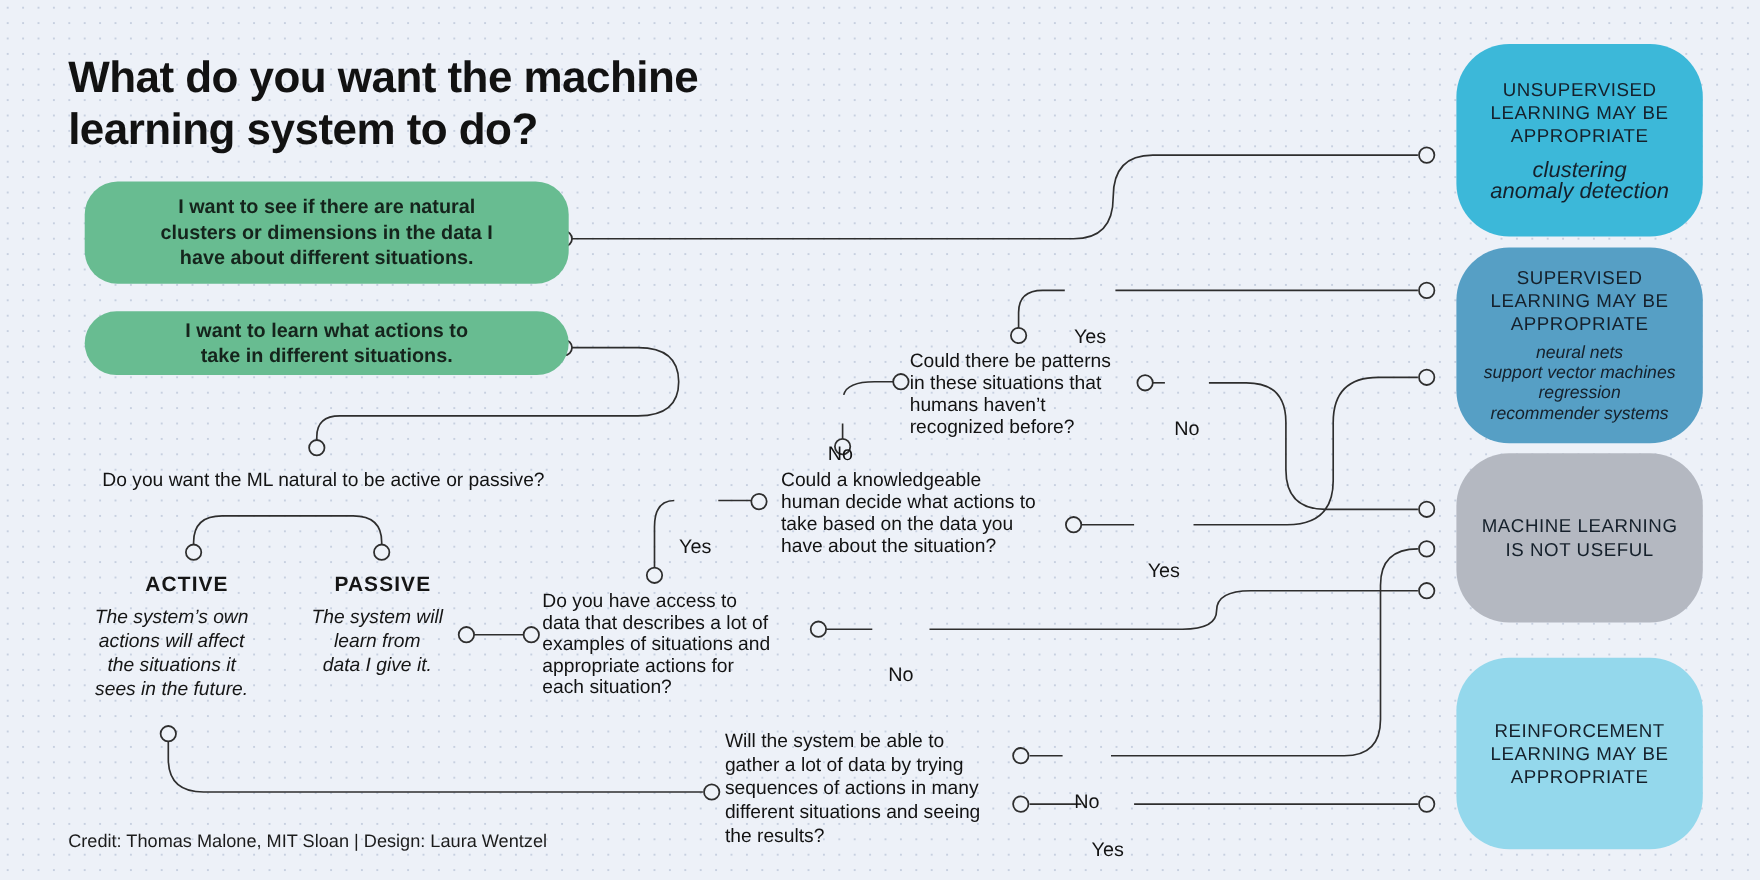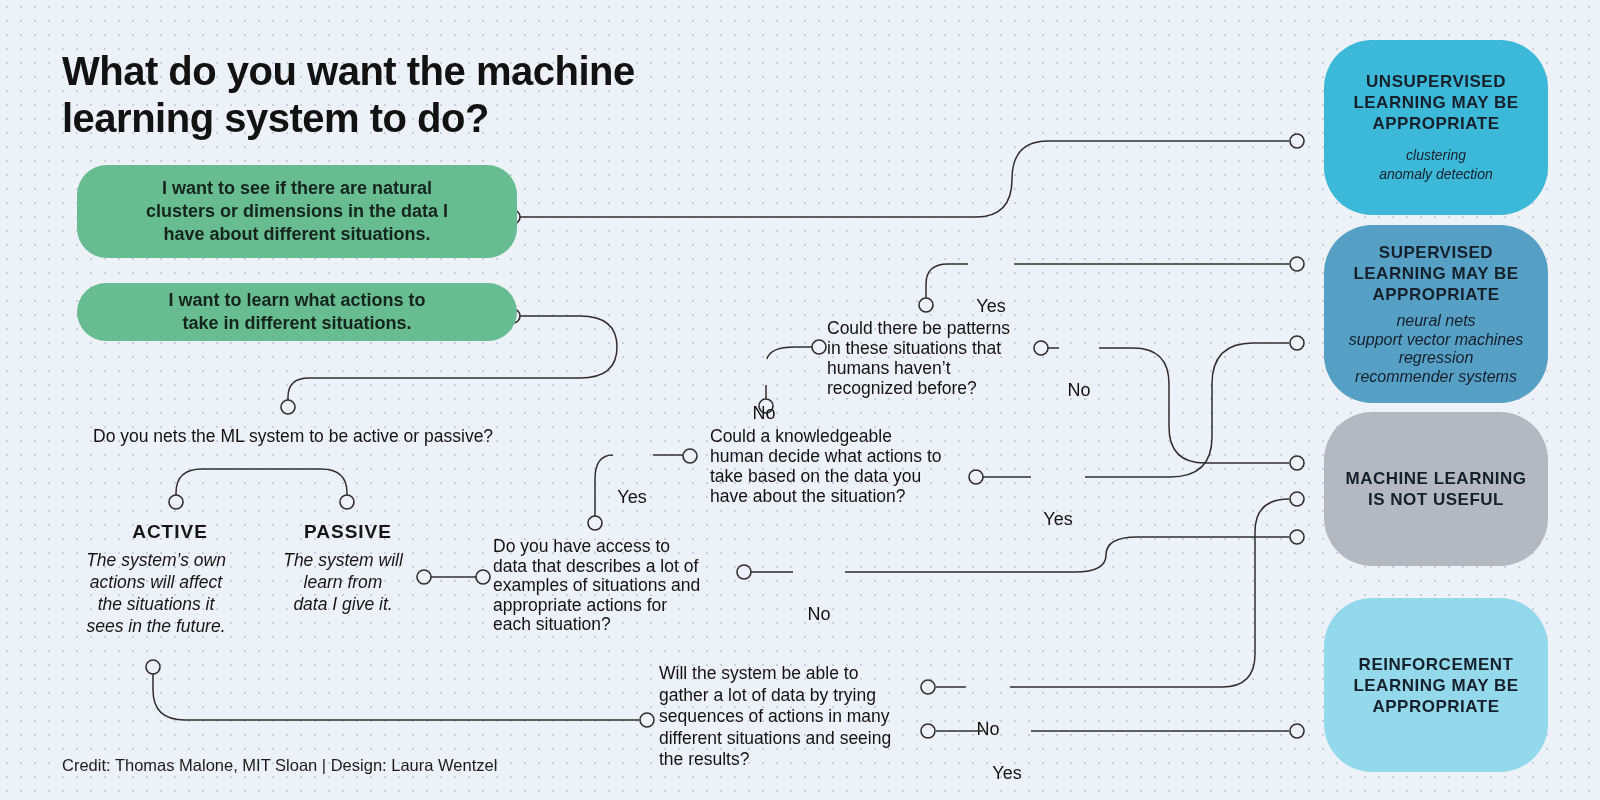--- a/index.html
+++ b/index.html
@@ -25,22 +25,22 @@
     text-align:center;font-weight:bold;font-size:18px;line-height:23px;color:#15241c;margin-left:20px;
   }
   .q{font-size:17.5px;line-height:20px;color:#131313;}
   .branch-label{font-weight:bold;font-size:19px;letter-spacing:1px;transform:translateX(-50%);}
   .branch-desc{font-style:italic;font-size:17.5px;line-height:22px;text-align:center;transform:translateX(-50%);}
   .edge-label{font-size:18px;transform:translate(-50%,-50%);color:#131313;margin-top:42px;}
   .outcome{
     left:1324px;width:224px;border-radius:48px;display:flex;flex-direction:column;
     align-items:center;justify-content:center;text-align:center;color:#15202b;
   }
-  .outcome .heading{font-weight:bold;font-size:17px;line-height:21px;letter-spacing:0.5px;}
-  .outcome .methods{font-style:italic;font-size:14px;line-height:19.5px;margin-top:12px;}
+  .outcome .heading{font-weight:normal;font-size:17px;line-height:21px;letter-spacing:0.5px;}
+  .outcome .methods{font-style:italic;font-size:20px;line-height:19.5px;margin-top:12px;}
   .outcome .methods:empty{display:none;margin:0;}
   .credit{left:62px;top:756px;font-size:16.5px;color:#1c1c1c;}
 </style>
 </head>
 <body>
 
 <div class="canvas">
 
   <svg class="wires" viewBox="0 0 1600 800">
 
@@ -100,21 +100,21 @@
   <div class="abs startbox pre" style="left: 57px; top: 165px; width: 440px; height: 93px; background: rgb(104, 188, 145);">
     <span class="pre">I want to see if there are natural
 clusters or dimensions in the data I
 have about different situations.</span>
   </div>
   <div class="abs startbox pre" style="left: 57px; top: 283px; width: 440px; height: 58px; background: rgb(104, 188, 145);">
     <span class="pre">I want to learn what actions to
 take in different situations.</span>
   </div>
 
-  <div class="abs q" style="left:93px;top:426px;">Do you nets the ML system to be active or passive?</div>
+  <div class="abs q" style="left:93px;top:426px;">Do you want the ML natural to be active or passive?</div>
   <div class="abs q pre" style="left:493px;top:537px;line-height:19.5px;">Do you have access to
 data that describes a lot of
 examples of situations and
 appropriate actions for
 each situation?</div>
   <div class="abs q pre" style="left:710px;top:426px;">Could a knowledgeable
 human decide what actions to
 take based on the data you
 have about the situation?</div>
   <div class="abs q pre" style="left:827px;top:318px;">Could there be patterns

